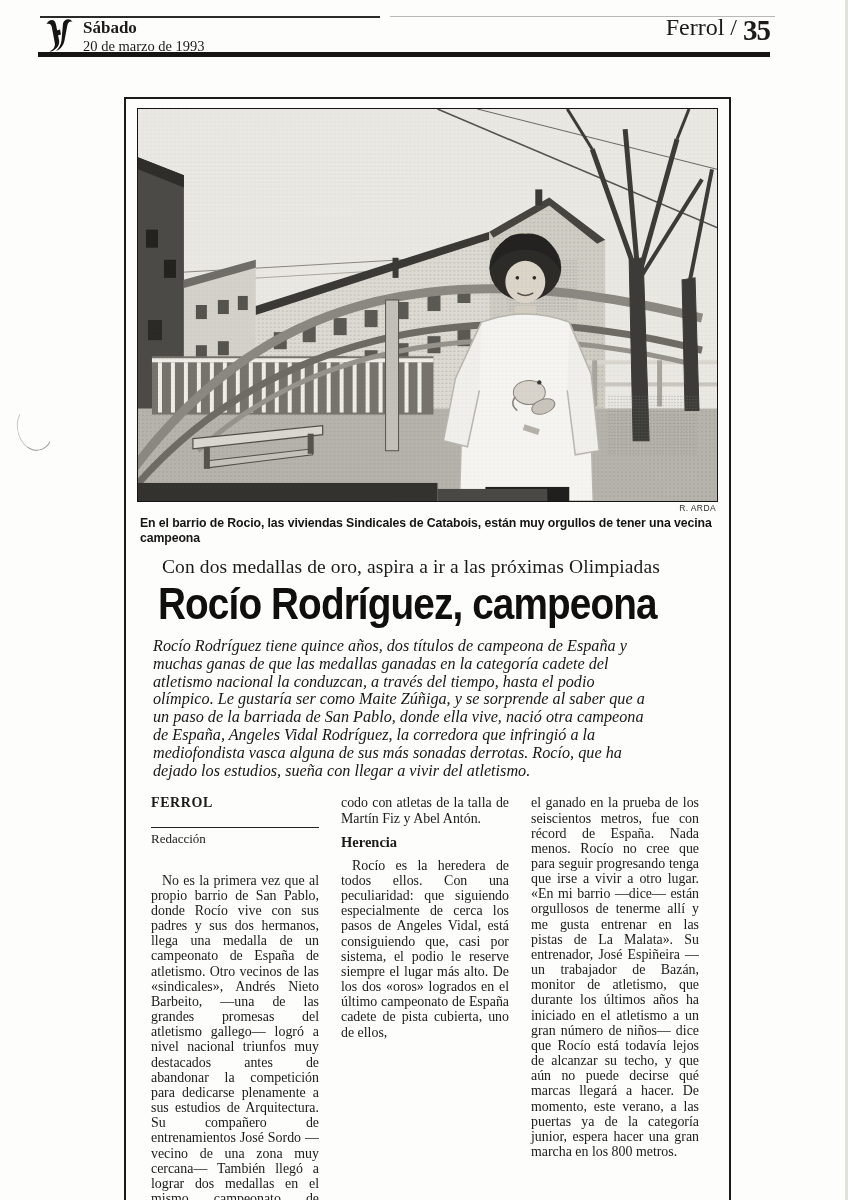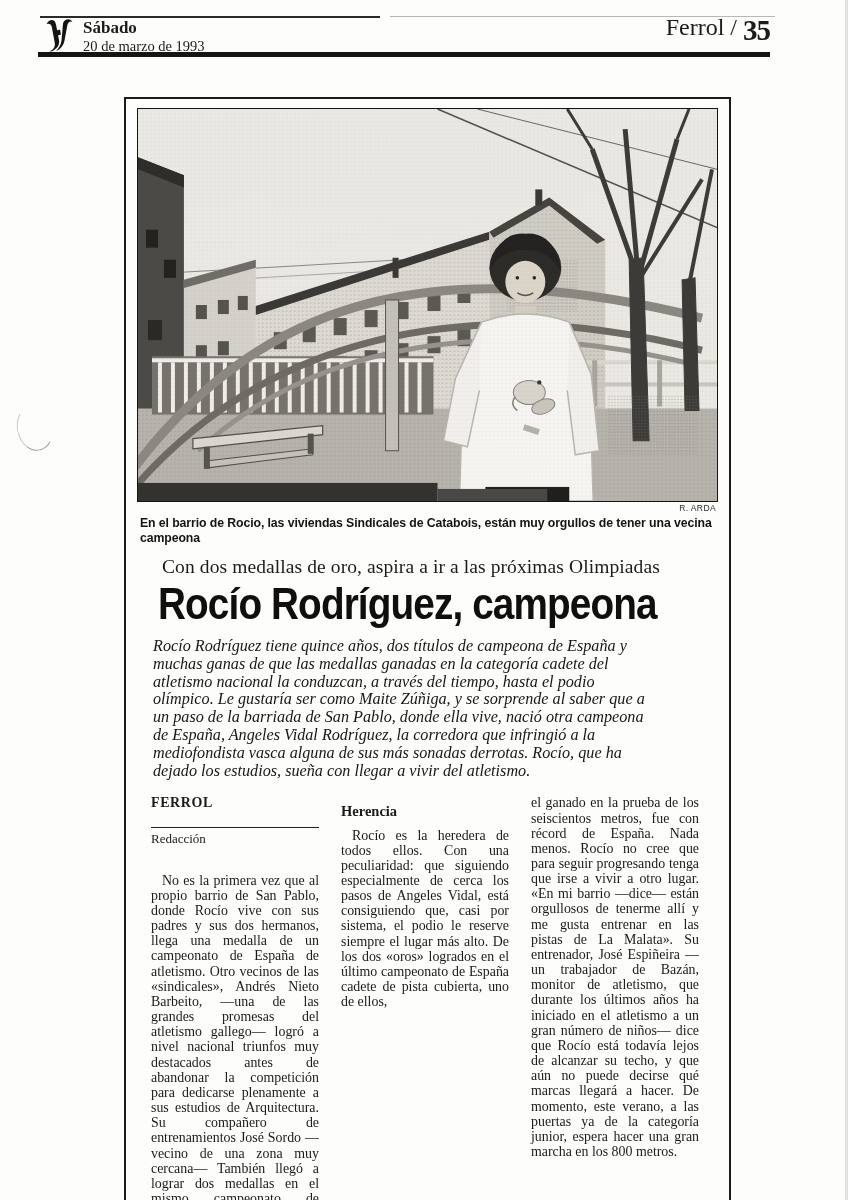--- a/index.html
+++ b/index.html
@@ -259,20 +259,21 @@
 
   <div class="columns">
     <div class="col">
       <div class="byline">
         <div class="byline-place">FERROL</div>
         <div class="byline-author">Redacción</div>
       </div>
       <p class="indent">No es la primera vez que al propio barrio de San Pablo, donde Rocío vive con sus padres y sus dos hermanos, llega una medalla de un campeonato de España de atletismo. Otro vecinos de las «sindicales», Andrés Nieto Barbeito, —una de las grandes promesas del atletismo gallego— logró a nivel nacional triunfos muy destacados antes de abandonar la competición para dedicarse plenamente a sus estudios de Arquitectura. Su compañero de entrenamientos José Sordo —vecino de una zona muy cercana— También llegó a lograr dos medallas en el mismo campeonato de España, codo a</p>
     </div>
     <div class="col">
+      <p>codo con atletas de la talla de Martín Fiz y Abel Antón.</p>
       <p class="subhead">Herencia</p>
       <p class="indent">Rocío es la heredera de todos ellos. Con una peculiaridad: que siguiendo especialmente de cerca los pasos de Angeles Vidal, está consiguiendo que, casi por sistema, el podio le reserve siempre el lugar más alto. De los dos «oros» logrados en el último campeonato de España cadete de pista cubierta, uno de ellos,</p>
     </div>
     <div class="col">
       <p>el ganado en la prueba de los seiscientos metros, fue con récord de España. Nada menos. Rocío no cree que para seguir progresando tenga que irse a vivir a otro lugar. «En mi barrio —dice— están orgullosos de tenerme allí y me gusta entrenar en las pistas de La Malata». Su entrenador, José Espiñeira —un trabajador de Bazán, monitor de atletismo, que durante los últimos años ha iniciado en el atletismo a un gran número de niños— dice que Rocío está todavía lejos de alcanzar su techo, y que aún no puede decirse qué marcas llegará a hacer. De momento, este verano, a las puertas ya de la categoría junior, espera hacer una gran marcha en los 800 metros.</p>
     </div>
   </div>
 
 </div>
 

